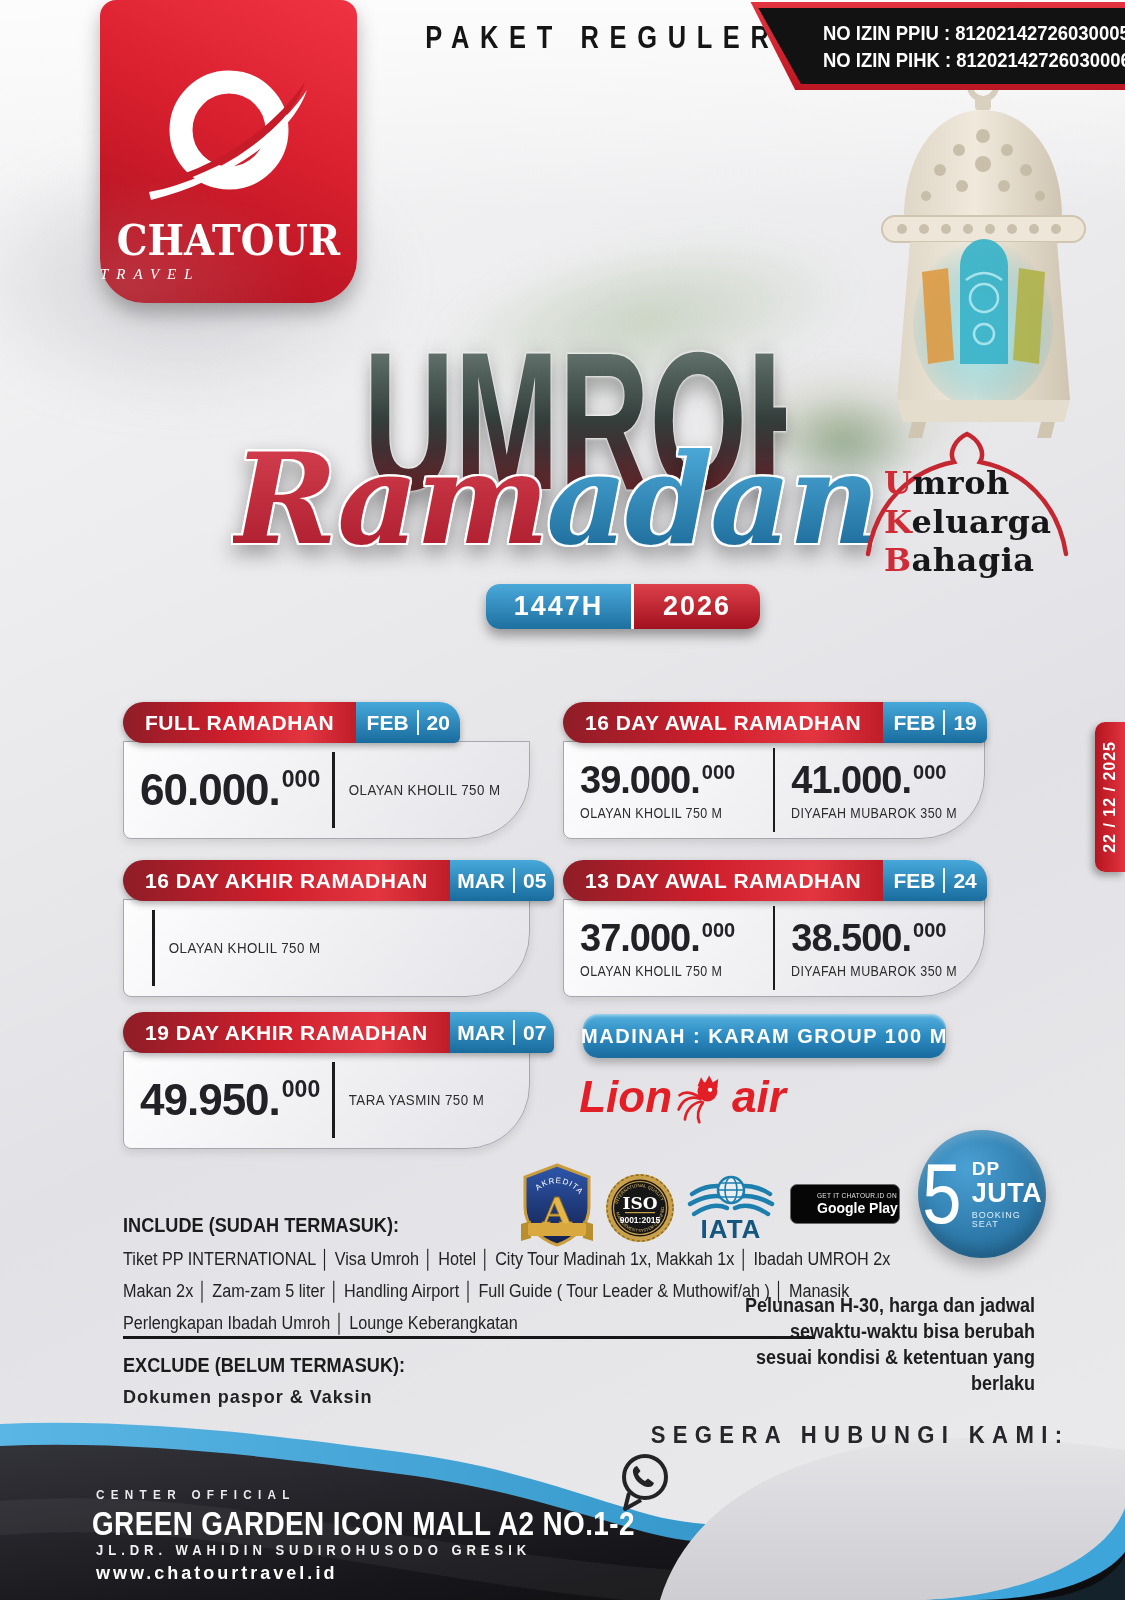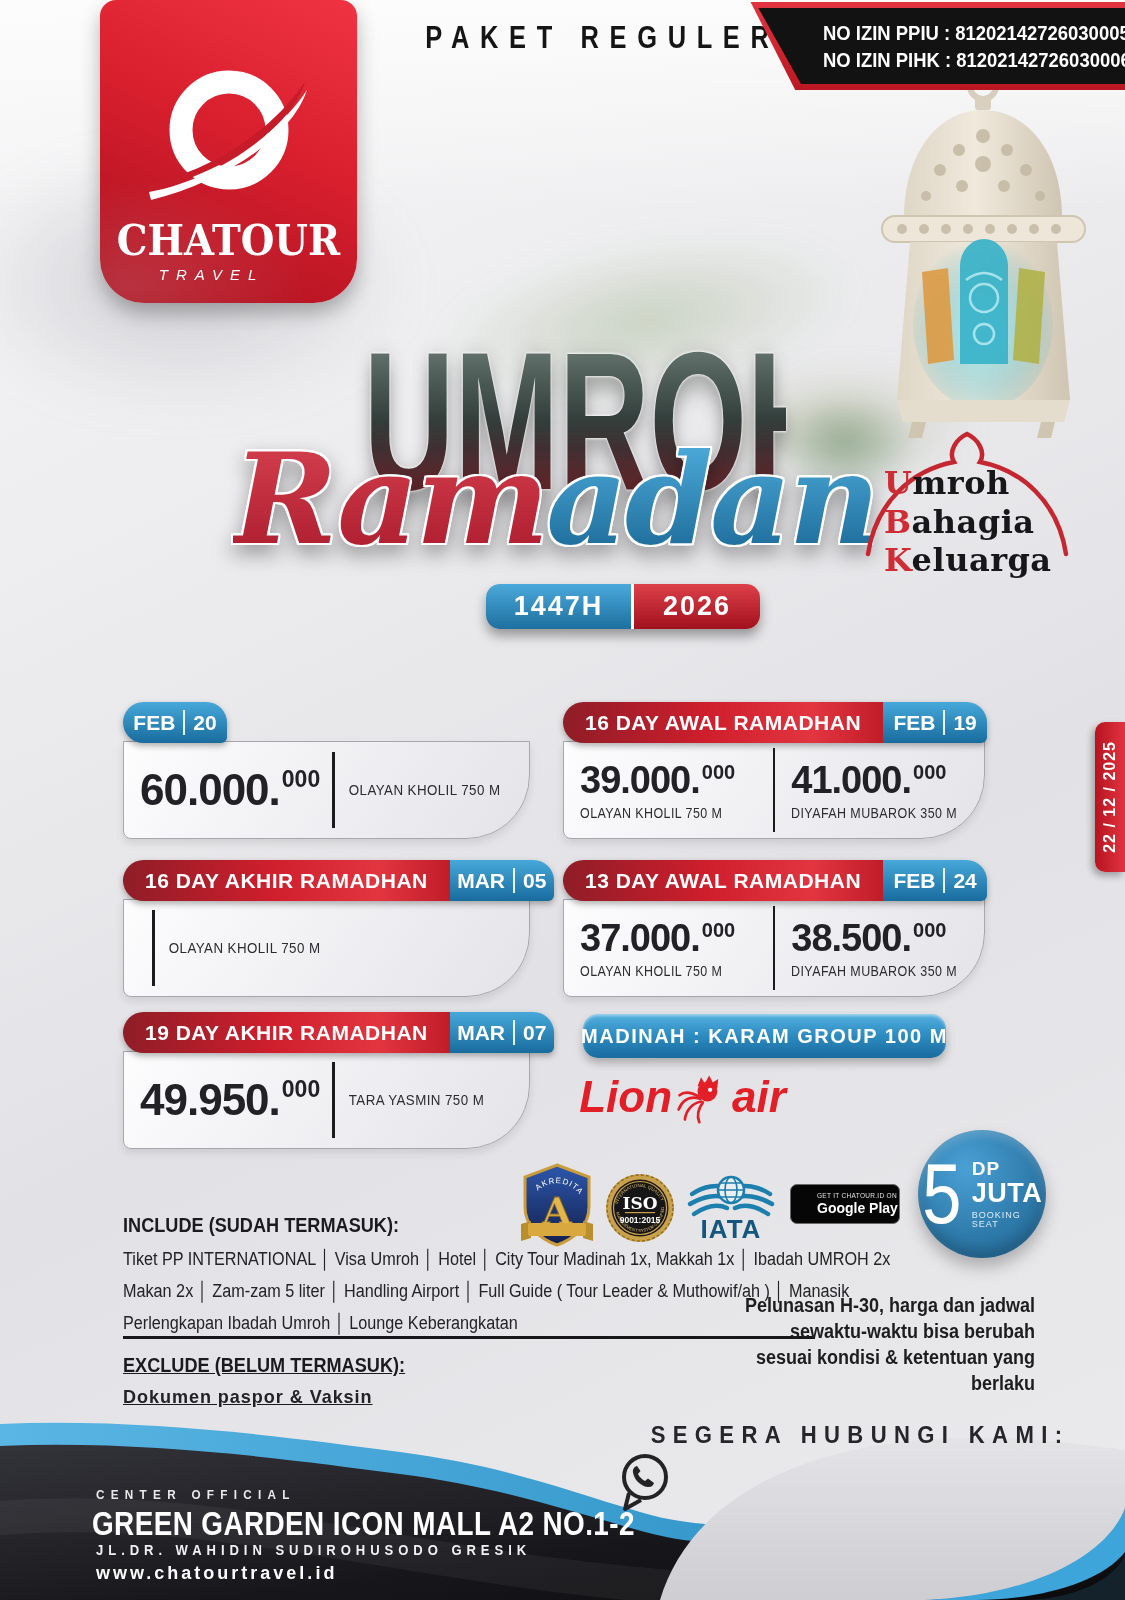--- a/index.html
+++ b/index.html
@@ -22,22 +22,22 @@
     display:flex;flex-direction:column;justify-content:center;gap:3px;padding-left:86px;}
   .license-line{color:#fff;font-weight:bold;font-size:20.5px;transform:scaleX(.9);transform-origin:left;white-space:nowrap;}
   
   .logo{position:absolute;left:100px;top:0;width:257px;height:303px;border-radius:16px 16px 44px 44px;
     background:linear-gradient(205deg,#f03342 0%,#d81f2e 45%,#a60f1d 100%);box-shadow:0 10px 20px rgba(0,0,0,.28);}
   .logo:after{content:"";position:absolute;inset:0;border-radius:inherit;
     background:radial-gradient(120% 60% at 10% 95%,rgba(255,255,255,.14),rgba(255,255,255,0) 60%);}
   .logo-mark{position:absolute;left:50%;top:52px;transform:translateX(-50%);}
   .logo-name{position:absolute;left:0;right:0;top:216px;text-align:center;font-family:"DejaVu Serif",serif;
     font-weight:bold;font-size:42px;color:#fff;transform:scaleX(.92);z-index:2;}
-  .logo-sub{position:absolute;left:0;right:34px;top:266px;text-align:center;font-style:italic;font-size:15px;
-    letter-spacing:8px;color:#fff;z-index:2;}
+  .logo-sub{position:absolute;left:0;right:34px;top:266px;text-align:left;font-style:italic;font-size:15px;
+    letter-spacing:8px;color:#fff;z-index:2;font-family:Liberation Serif, serif;}
   
   .umroh{position:absolute;left:245px;top:322px;width:660px;height:205px;text-align:center;font-size:196px;line-height:200px;
     font-weight:bold;transform:scaleX(.64);transform-origin:center;white-space:nowrap;
     background:linear-gradient(180deg,#7b8983 0%,#51605b 25%,#333e3b 48%,#412f32 62%,#5e282c 78%,#7b242b 95%);
     -webkit-background-clip:text;background-clip:text;color:transparent;
     filter:drop-shadow(0 0 1.5px rgba(255,255,255,.9)) drop-shadow(0 0 1px rgba(255,255,255,.7)) drop-shadow(0 10px 12px rgba(25,25,25,.38));}
   .ramadan{position:absolute;left:205px;top:424px;width:700px;text-align:center;font-family:"DejaVu Serif",serif;
     font-style:italic;font-weight:bold;font-size:126px;line-height:150px;letter-spacing:-3px;white-space:nowrap;
     filter:drop-shadow(2px 0 0 #fff) drop-shadow(-2px 0 0 #fff) drop-shadow(0 2px 0 #fff) drop-shadow(0 -2px 0 #fff) drop-shadow(0 9px 10px rgba(0,0,0,.35));}
   .ram-red{background:linear-gradient(180deg,#d84351,#a8192b);-webkit-background-clip:text;background-clip:text;color:transparent;}
@@ -107,21 +107,21 @@
   .dp-col{display:flex;flex-direction:column;line-height:1;}
   .dp-dp{font-size:19px;font-weight:bold;letter-spacing:1px;}
   .dp-juta{font-size:27px;font-weight:bold;margin-top:2px;letter-spacing:.5px;}
   .dp-seat{font-size:9px;letter-spacing:1px;margin-top:4px;color:#dcedfa;}
   
   .include{position:absolute;left:123px;top:1214px;width:910px;color:#1b1b1e;}
   .inc-title{font-weight:bold;font-size:19.5px;transform:scaleX(.93);transform-origin:left;white-space:nowrap;}
   .inc-line{font-size:18px;line-height:32px;transform:scaleX(.9);transform-origin:left;white-space:nowrap;color:#232326;}
   .include .inc-line:first-of-type{margin-top:6px;}
   .divider{position:absolute;left:123px;top:1336px;width:692px;height:2.5px;background:#17171a;}
-  .exclude{position:absolute;left:123px;top:1354px;color:#1b1b1e;text-decoration:underline;}
+  .exclude{position:absolute;left:123px;top:1354px;color:#1b1b1e;}
   .exc-title{font-weight:bold;font-size:19.5px;transform:scaleX(.93);transform-origin:left;white-space:nowrap;}
   .exc-line{margin-top:9px;font-size:19px;letter-spacing:1px;font-weight:600;transform:scaleX(.95);transform-origin:left;color:#232326;white-space:nowrap;}
   .note{position:absolute;left:690px;top:1292px;width:345px;text-align:right;font-weight:bold;font-size:20px;
     line-height:26px;color:#1d1d1f;transform:scaleX(.9);transform-origin:right;}
   .segera{position:absolute;left:625px;top:1421px;width:470px;text-align:center;font-weight:bold;font-size:24px;
     letter-spacing:8px;color:#26262a;transform:scaleX(.92);white-space:nowrap;z-index:6;}
   .wa{position:absolute;left:616px;top:1450px;width:58px;height:64px;z-index:6;cursor:pointer;}
   
   .waves{position:absolute;left:0;top:0;width:1125px;height:1600px;pointer-events:none;z-index:4;}
   .footer{position:absolute;left:0;top:0;width:1052px;height:1600px;z-index:5;pointer-events:none;}
@@ -224,31 +224,32 @@
     <div class="yb yb-blue">1447H</div>
     <div class="yb-sep"></div>
     <div class="yb yb-red">2026</div>
   </div>
 
   <svg class="dome" viewBox="0 0 214 138">
     <path d="M8,128 C16,76 52,44 94,36 C88,26 96,13 107,8 C118,13 126,26 120,36 C162,44 198,76 206,128" fill="none" stroke="#c4272f" stroke-width="4.5" stroke-linecap="round"></path>
   </svg>
   <div class="tagline">
     <div><span class="tl-init">U</span><span>mroh</span></div>
+    <div><span class="tl-init">K</span><span>eluarga</span></div>
     <div><span class="tl-init">B</span><span>ahagia</span></div>
-    <div><span class="tl-init">K</span><span>eluarga</span></div>
   </div>
 
   <div class="date-tab">
     <span>22 / 12 / 2025</span>
   </div>
 
   <div id="packages-area">
   <div class="card slot-0">
     <div class="card-header">
+      <div class="ch-name">FULL RAMADHAN</div>
       <div class="ch-date">
         <span class="ch-month">FEB</span>
         <span class="ch-sep"></span>
         <span class="ch-day">20</span>
       </div>
     </div>
     <div class="card-body single">
           <div class="amount">60.000.<sup>000</sup></div>
           <div class="vdiv"></div>
           <div class="hotel">OLAYAN KHOLIL 750 M</div>

